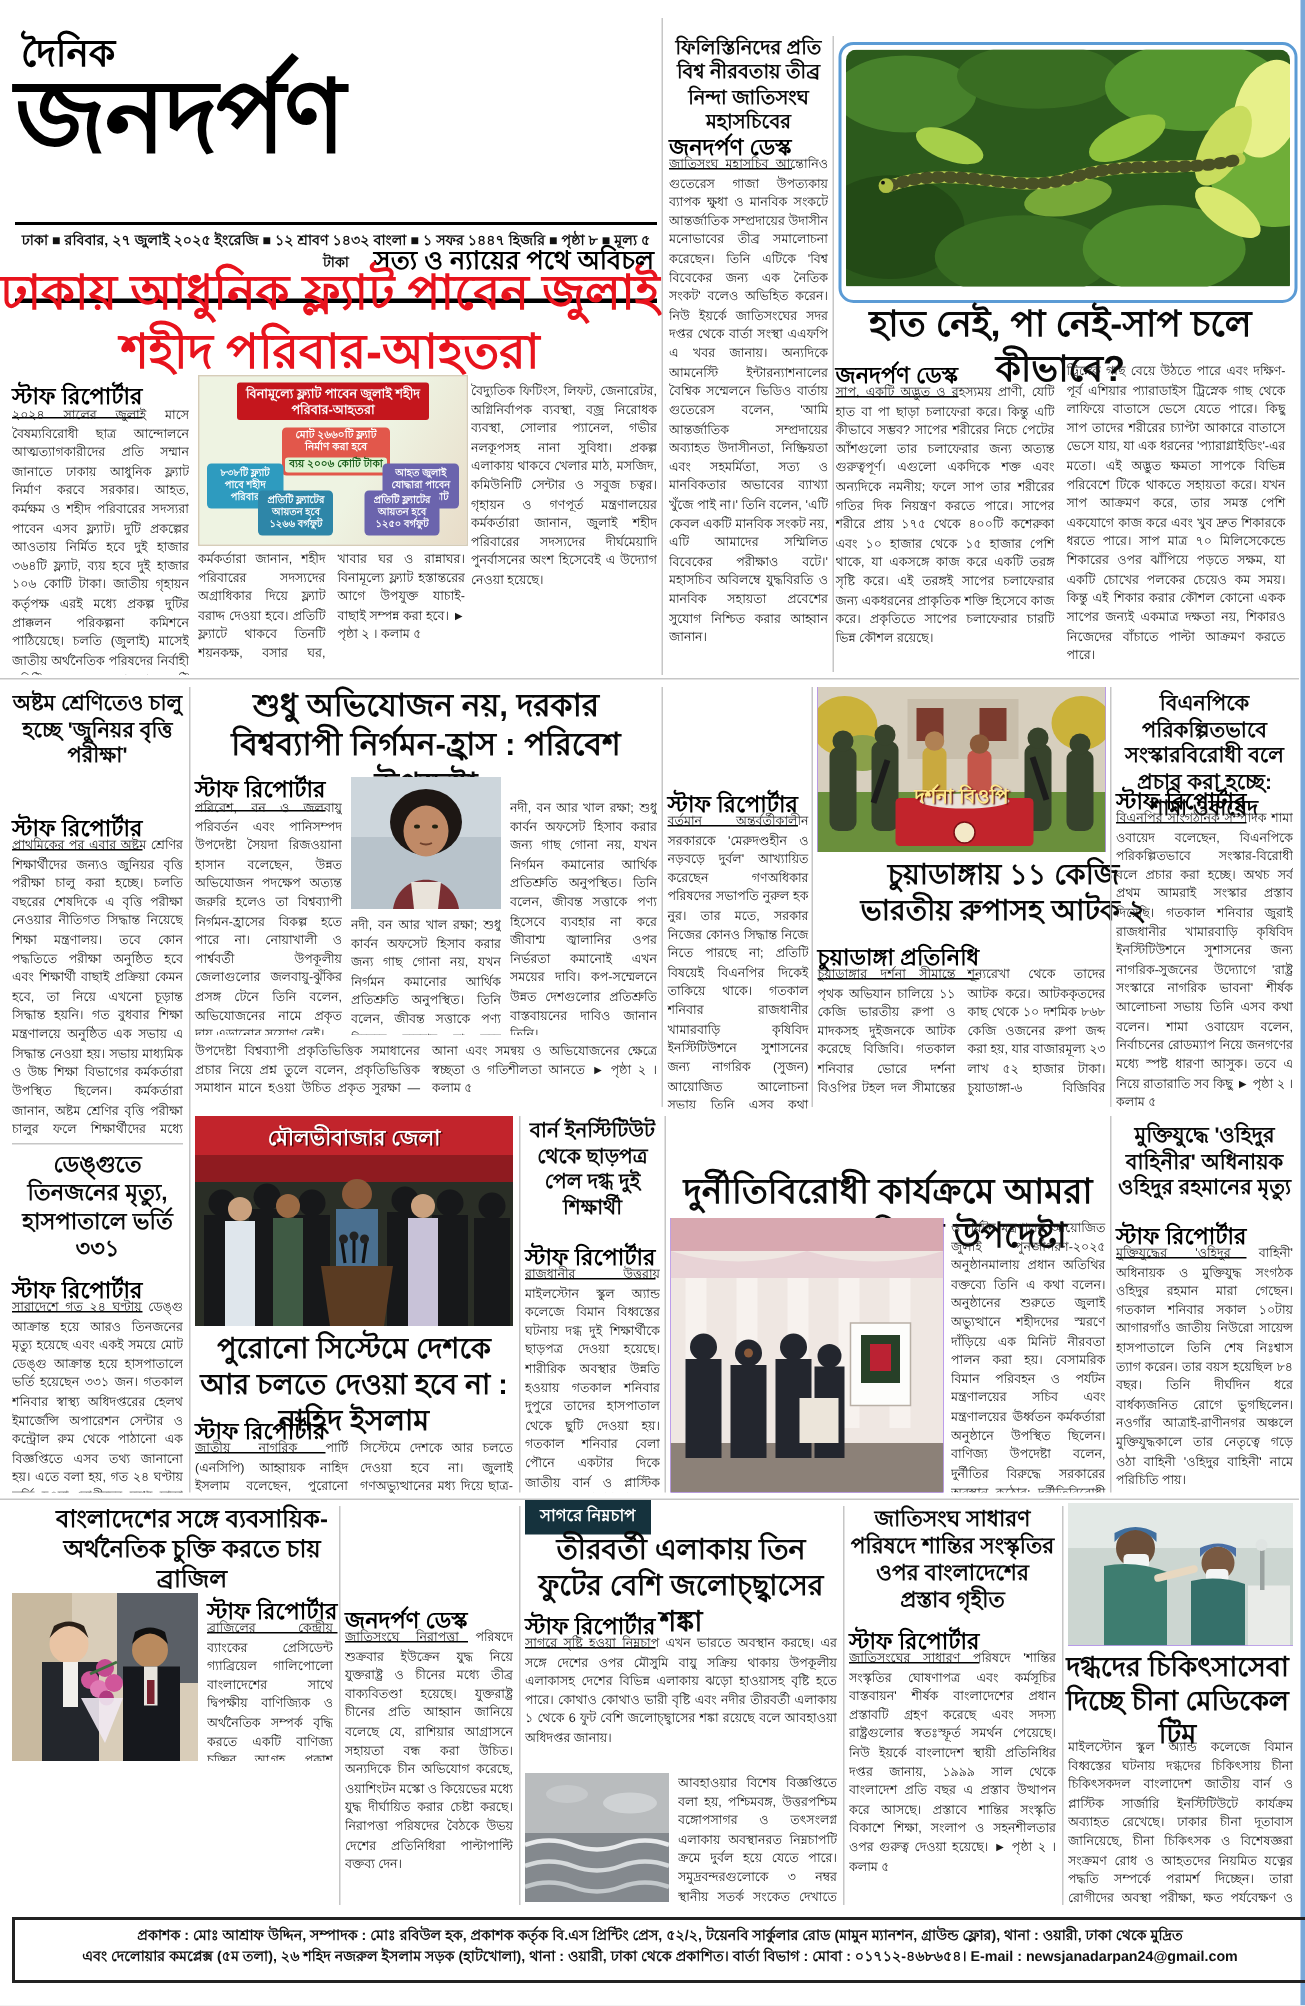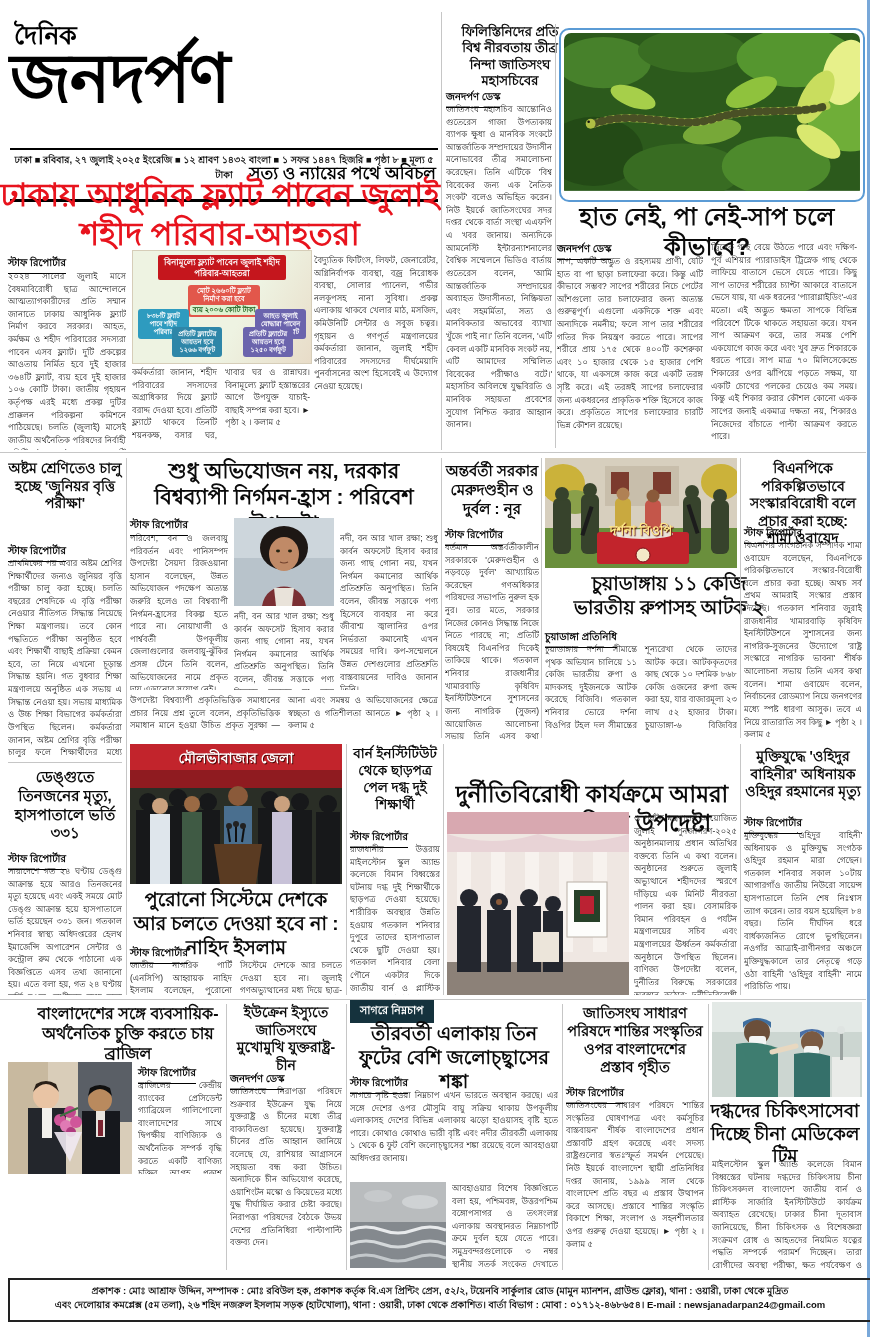--- a/index.html
+++ b/index.html
@@ -9,21 +9,21 @@
   .edge-right{position:absolute;right:0;top:0;width:3px;height:1337px;background:#79a8d9;}
   
   .pretitle{font-size:25px;font-weight:900;color:#000;}
   .logo{font-size:68px;font-weight:900;color:#000;letter-spacing:-1px;line-height:1;}
   .tagline{font-size:17px;font-weight:900;color:#000;text-align:right;}
   .dateline{border-top:2px solid #000;border-bottom:3px solid #000;padding:3px 0 16px;
             font-size:9.5px;font-weight:bold;text-align:center;color:#111;}
   
   .h-red{color:#e8131d;font-weight:900;text-align:center;line-height:1.22;}
   .h-blk{color:#0a0a0a;font-weight:900;text-align:center;line-height:1.25;}
-  .byline{font-weight:bold;font-size:10px;color:#000;border-bottom:1px solid #000;
+  .byline{font-weight:bold;font-size:15px;color:#000;border-bottom:1px solid #000;
           display:inline-block;padding-bottom:1px;}
   .body-txt{font-size:8.4px;line-height:1.5;text-align:justify;color:#1b1b1b;overflow:hidden;}
   .c2{column-count:2;column-gap:8px;}
   .kicker{display:inline-block;background:#15323d;color:#fff;font-weight:bold;font-size:11px;
           padding:2px 10px;}
   .vr{position:absolute;width:1px;background:#c6c6c6;}
   .hr{position:absolute;height:1px;background:#c6c6c6;}
   
   .photo{position:absolute;overflow:hidden;background:#6d28d9;}
   .photo svg{display:block;width:100%;height:100%;}
@@ -76,21 +76,21 @@
     <div class="info-r">আহত জুলাই যোদ্ধারা পাবেন ১৮২২টি ফ্ল্যাট</div>
     <div class="info-bl">প্রতিটি ফ্ল্যাটের আয়তন হবে ১২৬৬ বর্গফুট</div>
     <div class="info-br">প্রতিটি ফ্ল্যাটের আয়তন হবে ১২৫০ বর্গফুট</div>
   </div>
 
   <div class="abs body-txt c2" style="left:132px;top:366px;width:178px;height:84px;">কর্মকর্তারা জানান, শহীদ পরিবারের সদস্যদের অগ্রাধিকার দিয়ে ফ্ল্যাট বরাদ্দ দেওয়া হবে। প্রতিটি ফ্ল্যাটে থাকবে তিনটি শয়নকক্ষ, বসার ঘর, খাবার ঘর ও রান্নাঘর। বিনামূল্যে ফ্ল্যাট হস্তান্তরের আগে উপযুক্ত যাচাই-বাছাই সম্পন্ন করা হবে।  ► পৃষ্ঠা ২ । কলাম ৫</div>
   <div class="abs body-txt" style="left:314px;top:254px;width:124px;height:196px;">বৈদ্যুতিক ফিটিংস, লিফট, জেনারেটর, অগ্নিনির্বাপক ব্যবস্থা, বজ্র নিরোধক ব্যবস্থা, সোলার প্যানেল, গভীর নলকূপসহ নানা সুবিধা। প্রকল্প এলাকায় থাকবে খেলার মাঠ, মসজিদ, কমিউনিটি সেন্টার ও সবুজ চত্বর। গৃহায়ন ও গণপূর্ত মন্ত্রণালয়ের কর্মকর্তারা জানান, জুলাই শহীদ পরিবারের সদস্যদের দীর্ঘমেয়াদি পুনর্বাসনের অংশ হিসেবেই এ উদ্যোগ নেওয়া হয়েছে।</div>
 
   <div class="vr" style="left:441px;top:12px;height:438px;"></div>
 
-  <div class="abs h-blk" style="left:457px;top:24px;width:106px;font-size:13px;">ফিলিস্তিনিদের প্রতি বিশ্ব নীরবতায় তীব্র নিন্দা জাতিসংঘ মহাসচিবের</div>
+  <div class="abs h-blk" style="left:446px;top:24px;width:106px;font-size:13px;">ফিলিস্তিনিদের প্রতি বিশ্ব নীরবতায় তীব্র নিন্দা জাতিসংঘ মহাসচিবের</div>
   <div class="abs" style="left:446px;top:86px;"><span class="byline">জনদর্পণ ডেস্ক</span></div>
   <div class="abs body-txt" style="left:446px;top:103px;width:106px;height:345px;">জাতিসংঘ মহাসচিব আন্তোনিও গুতেরেস গাজা উপত্যকায় ব্যাপক ক্ষুধা ও মানবিক সংকটে আন্তর্জাতিক সম্প্রদায়ের উদাসীন মনোভাবের তীব্র সমালোচনা করেছেন। তিনি এটিকে 'বিশ্ব বিবেকের জন্য এক নৈতিক সংকট' বলেও অভিহিত করেন। নিউ ইয়র্কে জাতিসংঘের সদর দপ্তর থেকে বার্তা সংস্থা এএফপি এ খবর জানায়। অন্যদিকে আমনেস্টি ইন্টারন্যাশনালের বৈশ্বিক সম্মেলনে ভিডিও বার্তায় গুতেরেস বলেন, 'আমি আন্তর্জাতিক সম্প্রদায়ের অব্যাহত উদাসীনতা, নিষ্ক্রিয়তা এবং সহমর্মিতা, সত্য ও মানবিকতার অভাবের ব্যাখ্যা খুঁজে পাই না।' তিনি বলেন, 'এটি কেবল একটি মানবিক সংকট নয়, এটি আমাদের সম্মিলিত বিবেকের পরীক্ষাও বটে।' মহাসচিব অবিলম্বে যুদ্ধবিরতি ও মানবিক সহায়তা প্রবেশের সুযোগ নিশ্চিত করার আহ্বান জানান।</div>
 
   <div class="vr" style="left:555px;top:24px;height:424px;"></div>
 
   <div class="abs snake-frame" style="left:559px;top:28px;width:296px;height:164px;">
     <div class="snake-inner">
       <svg viewBox="0 0 300 160" preserveAspectRatio="none">
         <rect width="300" height="160" fill="#2c5a1c"></rect>
         <ellipse cx="40" cy="30" rx="48" ry="26" fill="#47812b"></ellipse>
@@ -142,21 +142,20 @@
       <path d="M46,44 Q50,46 54,44" stroke="#70412c" stroke-width="1.2" fill="none"></path>
     </svg>
   </div>
   <div class="abs body-txt" style="left:234px;top:610px;width:100px;height:80px;">নদী, বন আর খাল রক্ষা; শুধু কার্বন অফসেট হিসাব করার জন্য গাছ গোনা নয়, যখন নির্গমন কমানোর আর্থিক প্রতিশ্রুতি অনুপস্থিত। তিনি বলেন, জীবন্ত সত্তাকে পণ্য হিসেবে ব্যবহার না করে জীবাশ্ম জ্বালানির ওপর নির্ভরতা কমানোই এখন সময়ের দাবি। কপ-সম্মেলনে উন্নত দেশগুলোর প্রতিশ্রুতি বাস্তবায়নের দাবিও জানান তিনি।</div>
 
   <div class="abs body-txt" style="left:340px;top:532px;width:98px;height:158px;">নদী, বন আর খাল রক্ষা; শুধু কার্বন অফসেট হিসাব করার জন্য গাছ গোনা নয়, যখন নির্গমন কমানোর আর্থিক প্রতিশ্রুতি অনুপস্থিত। তিনি বলেন, জীবন্ত সত্তাকে পণ্য হিসেবে ব্যবহার না করে জীবাশ্ম জ্বালানির ওপর নির্ভরতা কমানোই এখন সময়ের দাবি। কপ-সম্মেলনে উন্নত দেশগুলোর প্রতিশ্রুতি বাস্তবায়নের দাবিও জানান তিনি।</div>
   <div class="abs body-txt c2" style="left:130px;top:694px;width:308px;height:44px;">উপদেষ্টা বিশ্বব্যাপী প্রকৃতিভিত্তিক সমাধানের প্রচার নিয়ে প্রশ্ন তুলে বলেন, প্রকৃতিভিত্তিক সমাধান মানে হওয়া উচিত প্রকৃত সুরক্ষা — আনা এবং সমন্বয় ও অভিযোজনের ক্ষেত্রে স্বচ্ছতা ও গতিশীলতা আনতে  ► পৃষ্ঠা ২ । কলাম ৫</div>
 
   <div class="vr" style="left:441px;top:458px;height:280px;"></div>
 
-  <div class="abs h-blk" style="left:445px;top:462px;width:94px;font-size:15px;">অন্তর্বর্তী সরকার মেরুদণ্ডহীন ও দুর্বল : নূর</div>
   <div class="abs" style="left:445px;top:524px;"><span class="byline">স্টাফ রিপোর্টার</span></div>
   <div class="abs body-txt" style="left:445px;top:541px;width:94px;height:198px;">বর্তমান অন্তর্বর্তীকালীন সরকারকে 'মেরুদণ্ডহীন ও নড়বড়ে দুর্বল' আখ্যায়িত করেছেন গণঅধিকার পরিষদের সভাপতি নুরুল হক নুর। তার মতে, সরকার নিজের কোনও সিদ্ধান্ত নিজে নিতে পারছে না; প্রতিটি বিষয়েই বিএনপির দিকেই তাকিয়ে থাকে। গতকাল শনিবার রাজধানীর খামারবাড়ি কৃষিবিদ ইনস্টিটিউশনে সুশাসনের জন্য নাগরিক (সুজন) আয়োজিত আলোচনা সভায় তিনি এসব কথা বলেন। নুর বলেন, জনগণের প্রত্যাশা অনুযায়ী সংস্কার কার্যক্রম এগিয়ে নিতে না পারলে এ সরকারের প্রয়োজনীয়তা থাকবে না। করছে। সিভিল সোসাইটিসহ অন্যান্য  ► পৃষ্ঠা ২ । কলাম ৬</div>
 
   <div class="vr" style="left:541px;top:458px;height:280px;"></div>
 
   <div class="photo" style="left:545px;top:458px;width:192px;height:110px;">
     <svg viewBox="0 0 192 110" preserveAspectRatio="none">
       <rect width="192" height="70" fill="#d7cfbe"></rect>
       <rect y="70" width="192" height="40" fill="#6a8f3c"></rect>
       <rect x="60" y="8" width="74" height="40" fill="#c8beab"></rect>
@@ -318,21 +317,20 @@
         <path d="M46,70 L74,70 L62,100 Z" fill="#efe9f2" opacity="0.9"></path>
         <path d="M52,54 L70,46" stroke="#3f6f3f" stroke-width="2"></path>
       </g>
     </svg>
   </div>
   <div class="abs" style="left:138px;top:1062px;"><span class="byline">স্টাফ রিপোর্টার</span></div>
   <div class="abs body-txt" style="left:138px;top:1079px;width:84px;height:95px;">ব্রাজিলের কেন্দ্রীয় ব্যাংকের প্রেসিডেন্ট গ্যাব্রিয়েল গালিপোলো বাংলাদেশের সাথে দ্বিপক্ষীয় বাণিজ্যিক ও অর্থনৈতিক সম্পর্ক বৃদ্ধি করতে একটি বাণিজ্য চুক্তির আগ্রহ প্রকাশ করেছেন।</div>
 
   <div class="vr" style="left:226px;top:1004px;height:266px;"></div>
 
-  <div class="abs h-blk" style="left:230px;top:1004px;width:112px;font-size:14px;">ইউক্রেন ইস্যুতে জাতিসংঘে মুখোমুখি যুক্তরাষ্ট্র-চীন</div>
   <div class="abs" style="left:230px;top:1068px;"><span class="byline">জনদর্পণ ডেস্ক</span></div>
   <div class="abs body-txt" style="left:230px;top:1085px;width:112px;height:183px;">জাতিসংঘে নিরাপত্তা পরিষদে শুক্রবার ইউক্রেন যুদ্ধ নিয়ে যুক্তরাষ্ট্র ও চীনের মধ্যে তীব্র বাক্যবিতণ্ডা হয়েছে। যুক্তরাষ্ট্র চীনের প্রতি আহ্বান জানিয়ে বলেছে যে, রাশিয়ার আগ্রাসনে সহায়তা বন্ধ করা উচিত। অন্যদিকে চীন অভিযোগ করেছে, ওয়াশিংটন মস্কো ও কিয়েভের মধ্যে যুদ্ধ দীর্ঘায়িত করার চেষ্টা করছে। নিরাপত্তা পরিষদের বৈঠকে উভয় দেশের প্রতিনিধিরা পাল্টাপাল্টি বক্তব্য দেন।</div>
 
   <div class="vr" style="left:346px;top:1004px;height:266px;"></div>
 
   <div class="abs" style="left:350px;top:1000px;"><span class="kicker">সাগরে নিম্নচাপ</span></div>
   <div class="abs h-blk" style="left:350px;top:1022px;width:208px;font-size:19px;">তীরবর্তী এলাকায় তিন ফুটের বেশি জলোচ্ছ্বাসের শঙ্কা</div>
   <div class="abs" style="left:350px;top:1072px;"><span class="byline">স্টাফ রিপোর্টার</span></div>
   <div class="abs body-txt" style="left:350px;top:1089px;width:208px;height:88px;">সাগরে সৃষ্টি হওয়া নিম্নচাপ এখন ভারতে অবস্থান করছে। এর সঙ্গে দেশের ওপর মৌসুমি বায়ু সক্রিয় থাকায় উপকূলীয় এলাকাসহ দেশের বিভিন্ন এলাকায় ঝড়ো হাওয়াসহ বৃষ্টি হতে পারে। কোথাও কোথাও ভারী বৃষ্টি এবং নদীর তীরবর্তী এলাকায় ১ থেকে 6 ফুট বেশি জলোচ্ছ্বাসের শঙ্কা রয়েছে বলে আবহাওয়া অধিদপ্তর জানায়।</div>
   <div class="photo" style="left:350px;top:1182px;width:96px;height:86px;">

